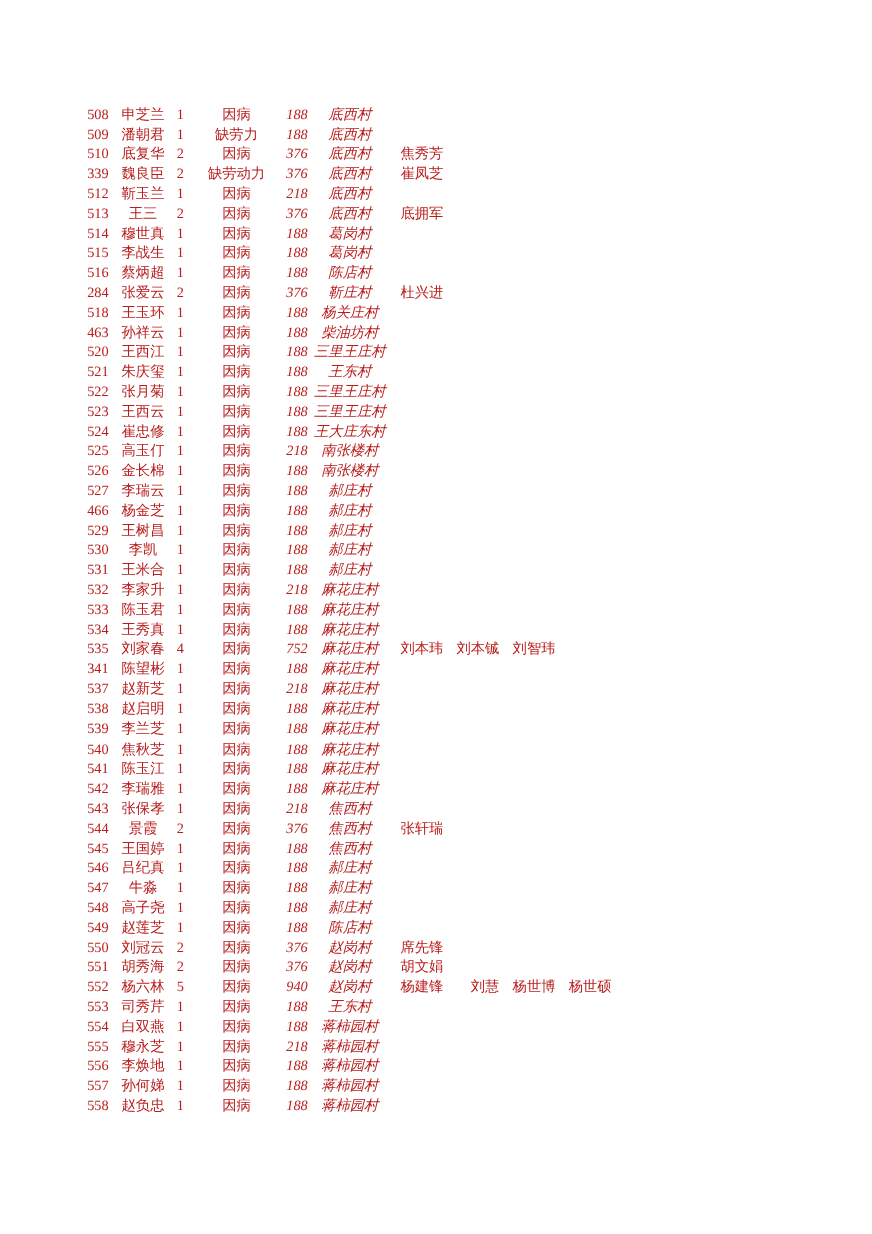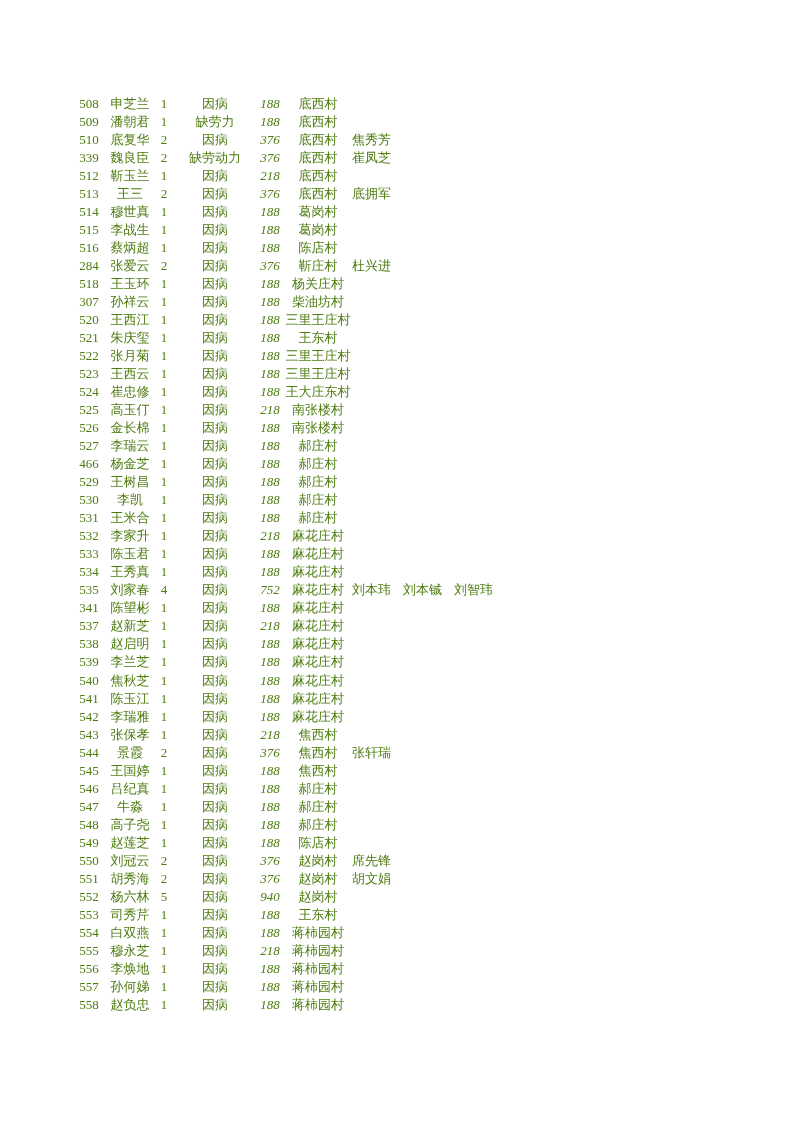--- a/index.html
+++ b/index.html
@@ -8,21 +8,21 @@
     background: #e8e8e8;
   }
   .page {
     position: relative;
     width: 793px;
     height: 1122px;
     margin: 0 auto;
     background: #ffffff;
     overflow: hidden;
     font-family: "Liberation Serif", "DejaVu Serif", serif;
-    color: #4d7c0f;
+    color: #b91c1c;
   }
   .records {
     position: absolute;
     top: 95px;
     left: 0;
     width: 793px;
   }
   .row {
     display: flex;
     align-items: center;
@@ -36,23 +36,23 @@
     text-align: center;
     flex: 0 0 auto;
     overflow: visible;
   }
   .pad     { width: 72px; }
   .c-no    { width: 34px; }
   .c-name  { width: 48px; }
   .c-qty   { width: 20px; }
   .c-reason{ width: 82px; }
   .c-amt   { width: 28px; font-style: italic; }
-  .c-vil   { width: 68px; }
+  .c-vil   { width: 68px; font-style: italic; }
   .extras  { display: flex; flex: 0 0 auto; }
-  .extra   { width: 51px; text-align: left; display: inline-block; }
+  .extra   { width: 51px; text-align: right; display: inline-block; }
 </style>
 </head>
 <body>
 
 <div class="page">
   <div class="records" id="records-container">
   <div class="row">
     <span class="cell pad"></span>
     <span class="cell c-no">508</span>
     <span class="cell c-name">申芝兰</span>
@@ -176,21 +176,21 @@
     <span class="cell c-name">王玉环</span>
     <span class="cell c-qty">1</span>
     <span class="cell c-reason">因病</span>
     <span class="cell c-amt">188</span>
     <span class="cell c-vil">杨关庄村</span>
     <span class="extras"></span>
   </div>
 
   <div class="row">
     <span class="cell pad"></span>
-    <span class="cell c-no">307</span>
+    <span class="cell c-no">463</span>
     <span class="cell c-name">孙祥云</span>
     <span class="cell c-qty">1</span>
     <span class="cell c-reason">因病</span>
     <span class="cell c-amt">188</span>
     <span class="cell c-vil">柴油坊村</span>
     <span class="extras"></span>
   </div>
 
   <div class="row">
     <span class="cell pad"></span>
@@ -555,20 +555,26 @@
   </div>
 
   <div class="row">
     <span class="cell pad"></span>
     <span class="cell c-no">552</span>
     <span class="cell c-name">杨六林</span>
     <span class="cell c-qty">5</span>
     <span class="cell c-reason">因病</span>
     <span class="cell c-amt">940</span>
     <span class="cell c-vil">赵岗村</span>
+    <span class="extras">
+          <span class="extra">杨建锋</span>
+          <span class="extra">刘慧</span>
+          <span class="extra">杨世博</span>
+          <span class="extra">杨世硕</span>
+        </span>
   </div>
 
   <div class="row">
     <span class="cell pad"></span>
     <span class="cell c-no">553</span>
     <span class="cell c-name">司秀芹</span>
     <span class="cell c-qty">1</span>
     <span class="cell c-reason">因病</span>
     <span class="cell c-amt">188</span>
     <span class="cell c-vil">王东村</span>

